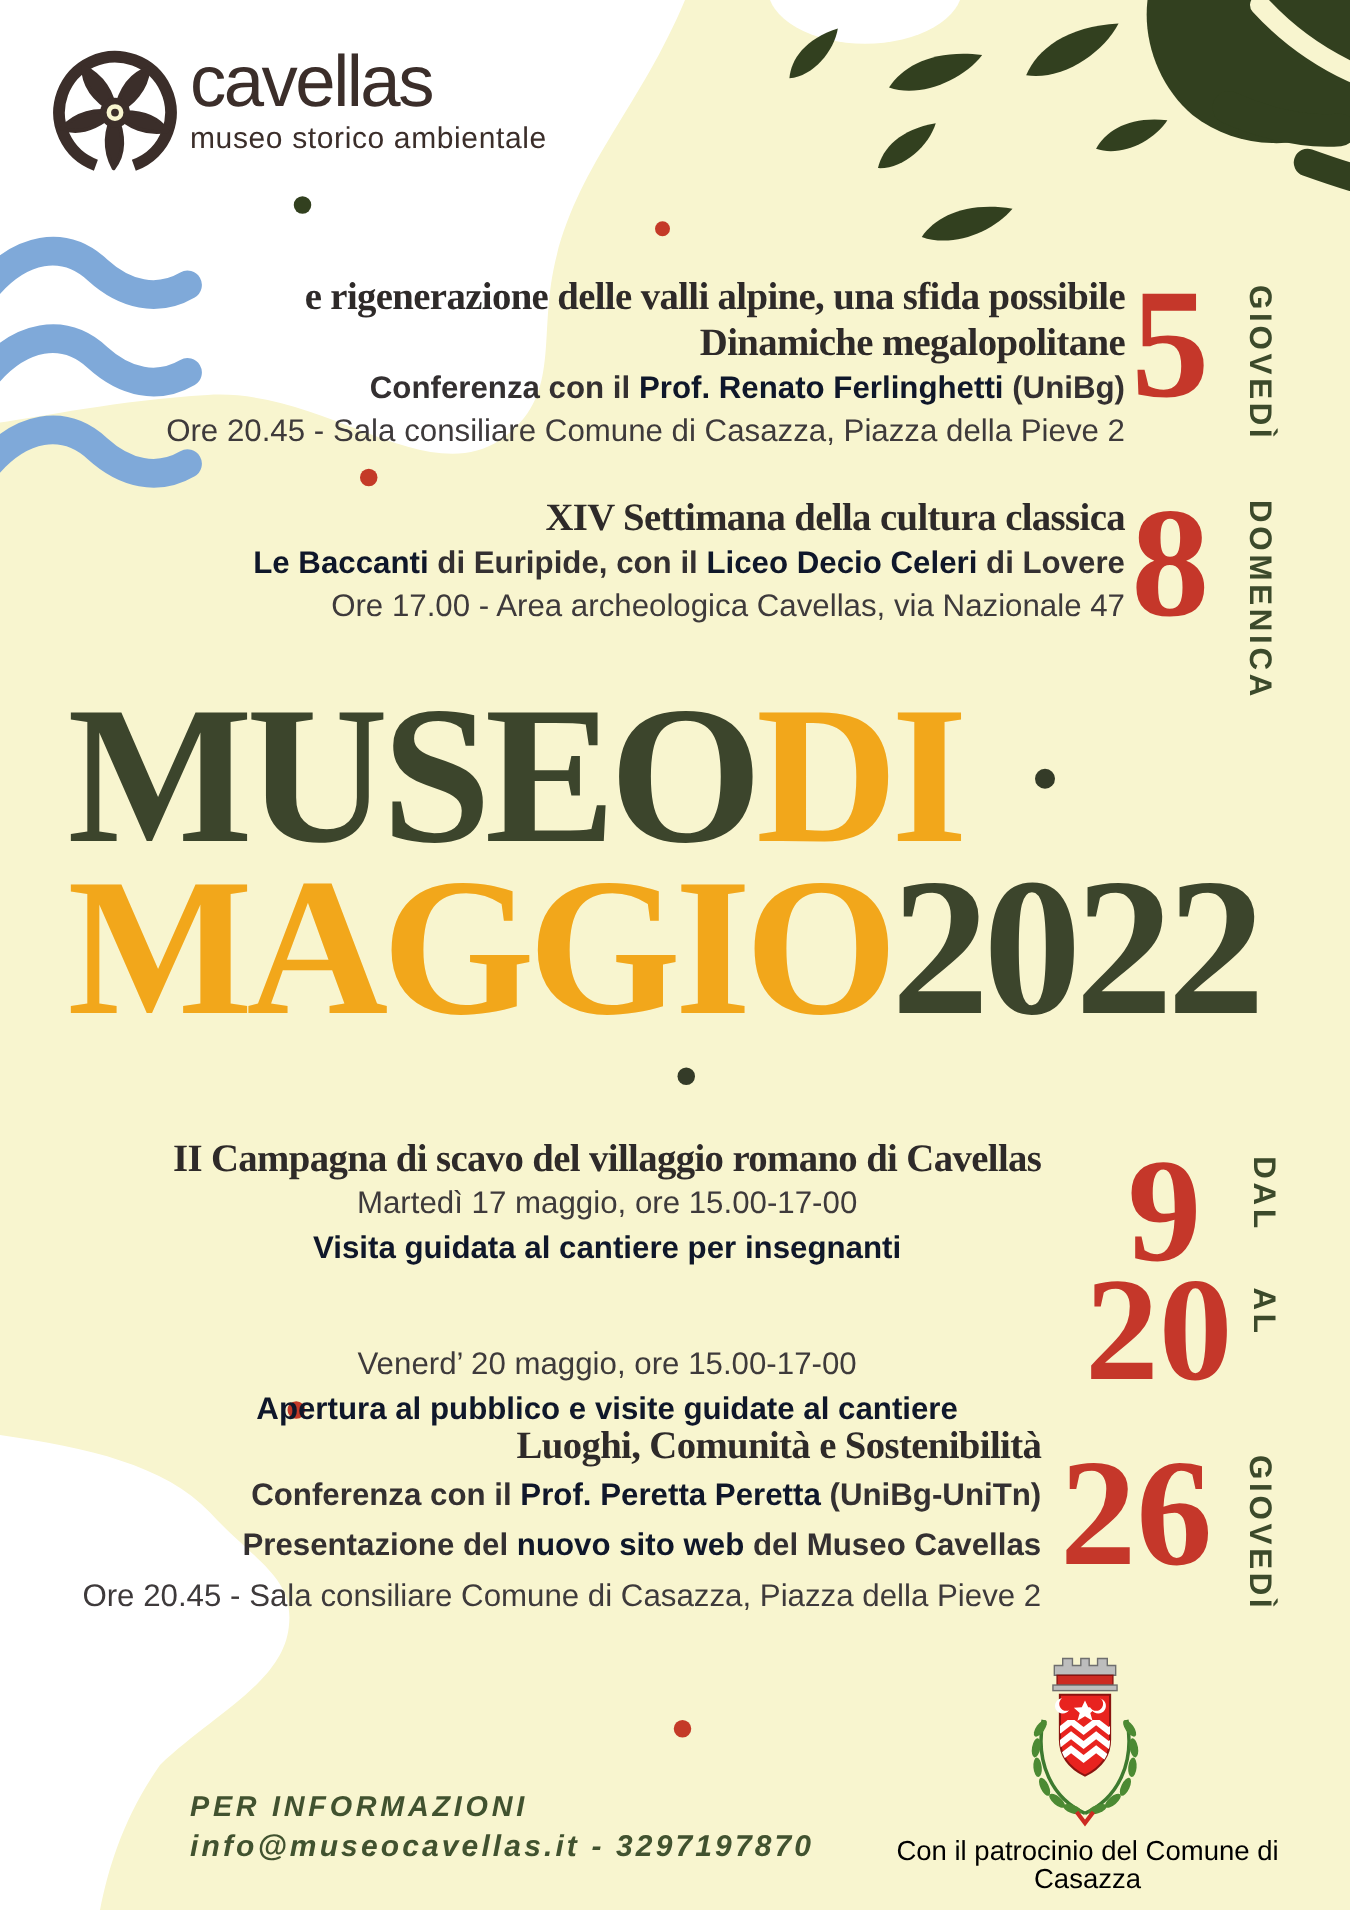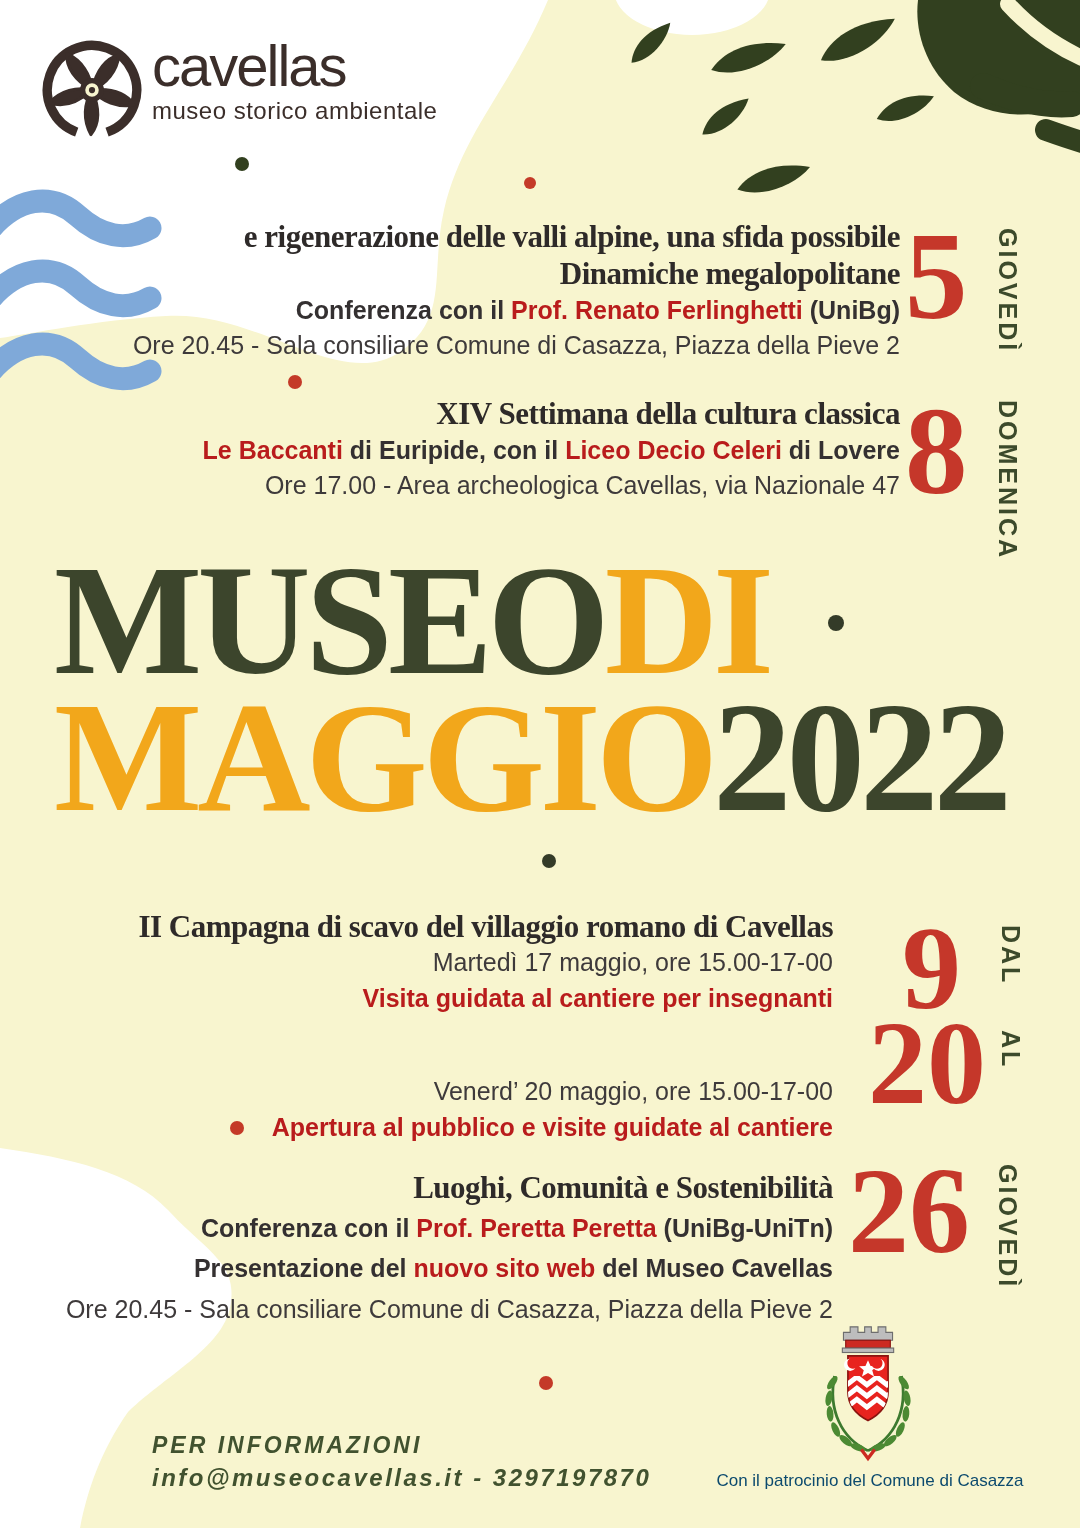--- a/index.html
+++ b/index.html
@@ -28,38 +28,38 @@
   .t-gold{color:#f2a71b;}
 
   
   .ev{position:absolute;text-align:right;}
   .ev-right-a{right:180px;}
   .ev-right-b{right:247px;}
   .serif{font-family:"Liberation Serif",serif;font-weight:700;color:#2e2a29;
          font-size:31px;line-height:37px;letter-spacing:-.5px;}
   .bold{font-weight:700;color:#343031;font-size:25px;line-height:36px;}
   .reg{color:#3e3a3b;font-size:25px;line-height:35px;}
-  .orange{color:#b91c1c;}
+  .orange{color:#0f172a;}
   .spacer{height:58px;}
 
   
   .bignum{position:absolute;font-family:"Liberation Serif",serif;font-weight:700;
           color:#c5372a;line-height:.78;}
   .vlabel{position:absolute;writing-mode:vertical-rl;font-weight:700;color:#3c4a2b;
           font-size:25px;letter-spacing:3px;line-height:1;}
 
   
   .footer-info{position:absolute;left:120px;top:1430px;color:#41522f;
                font-style:italic;font-weight:700;margin-left:32px;}
   .footer-label{font-size:23px;letter-spacing:3px;line-height:30px;}
   .footer-contact{font-size:24px;letter-spacing:2.5px;line-height:36px;}
 
   .crest{position:absolute;left:810px;top:1322px;width:116px;height:148px;}
   .crest-caption{position:absolute;left:690px;top:1470px;width:360px;text-align:center;
-                 font-size:17px;color:#0c4a6e;line-height:22px;}
+                 font-size:22px;color:#000000;line-height:22px;}
 </style>
 </head>
 <body>
 
 <div class="poster">
 
   <svg class="bg-decor" viewBox="0 0 1080 1528" xmlns="http://www.w3.org/2000/svg">
     <defs>
       <path id="leaf" d="M1,15 C12,3 32,-3 59,7 C45,20 18,26 1,15 Z"></path>
     </defs>
@@ -138,34 +138,34 @@
     <div class="reg">Ore 17.00 - Area archeologica Cavellas, via Nazionale 47</div>
   </div>
   <div class="bignum" style="left:905px;top:403px;font-size:125px;">8</div>
   <div class="vlabel" style="left:995px;top:400px;">DOMENICA</div>
 
   <div class="big-title">
     <span class="t-green">MUSEO</span><span class="t-gold">DI</span><br>
     <span class="t-gold">MAGGIO</span><span class="t-green">2022</span>
   </div>
 
-  <div class="ev ev-right-b" style="top:908px;">
+  <div class="ev ev-right-b" style="top:908px;text-align:center;">
     <div class="serif">II Campagna di scavo del villaggio romano di Cavellas</div>
     <div class="reg">Martedì 17 maggio, ore 15.00-17-00</div>
     <div class="bold orange">Visita guidata al cantiere per insegnanti</div>
     <div class="spacer"></div>
     <div class="reg">Venerd’ 20 maggio, ore 15.00-17-00</div>
     <div class="bold orange">Apertura al pubblico e visite guidate al cantiere</div>
   </div>
   <div class="bignum" style="left:902px;top:923px;font-size:118px;">9</div>
   <div class="vlabel" style="left:998px;top:925px;">DAL</div>
   <div class="bignum" style="left:868px;top:1018px;font-size:118px;">20</div>
   <div class="vlabel" style="left:998px;top:1030px;">AL</div>
 
-  <div class="ev ev-right-b" style="top:1168px;margin-left:32px;">
+  <div class="ev ev-right-b" style="top:1136px;margin-left:32px;">
     <div class="serif" style="line-height:40px;">Luoghi, Comunità e Sostenibilità</div>
     <div class="bold" style="line-height:40px;"><span>Conferenza con il </span><span class="orange">Prof. Peretta Peretta</span><span> (UniBg-UniTn)</span></div>
     <div class="bold" style="line-height:40px;"><span>Presentazione del </span><span class="orange">nuovo sito web</span><span> del Museo Cavellas</span></div>
     <div class="reg" style="line-height:42px;">Ore 20.45 - Sala consiliare Comune di Casazza, Piazza della Pieve 2</div>
   </div>
   <div class="bignum" style="left:848px;top:1163px;font-size:122px;">26</div>
   <div class="vlabel" style="left:995px;top:1164px;">GIOVEDÌ</div>
 
   <div class="footer-info">
     <div class="footer-label">PER INFORMAZIONI</div>

